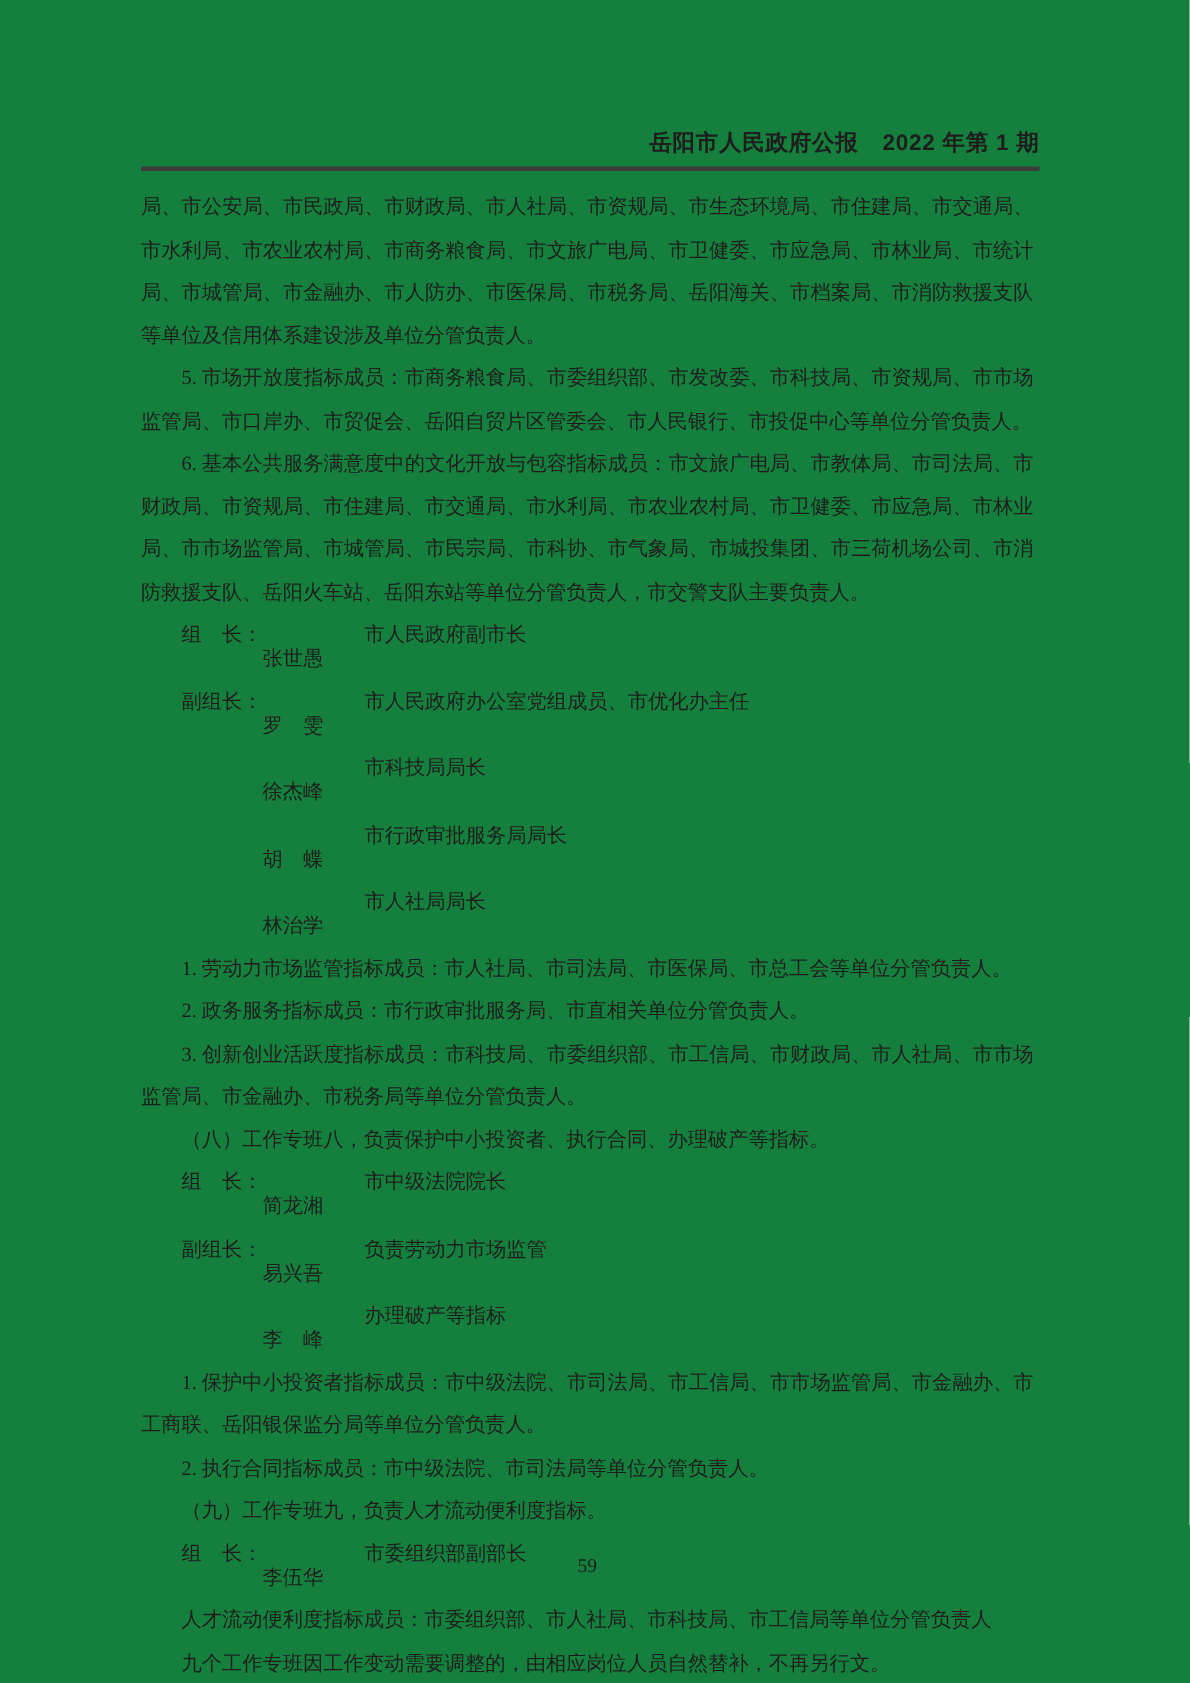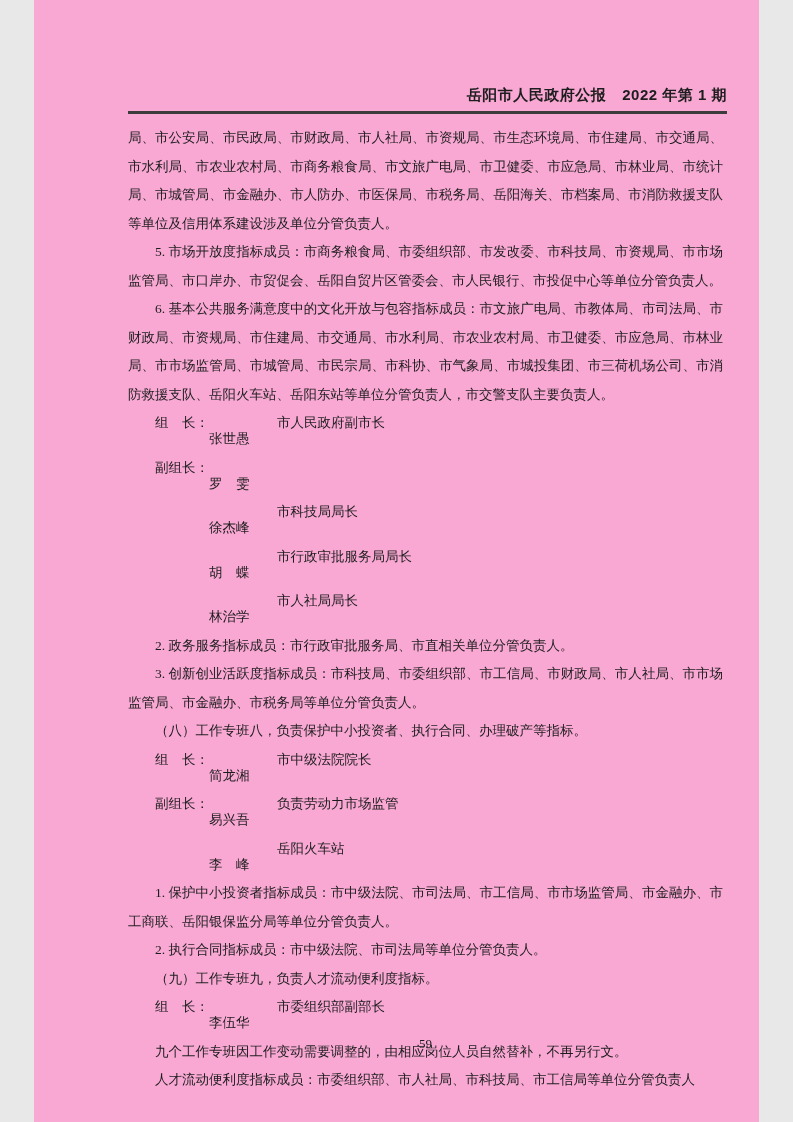--- a/index.html
+++ b/index.html
@@ -1,21 +1,21 @@
 <!DOCTYPE html>
 <html lang="zh"><head>
 <meta charset="utf-8">
 <style>
   html, body { margin: 0; padding: 0; background: #e8e8e8; }
   .page {
     position: relative;
-    width: 725px;
+    width: 793px;
     height: 1122px;
     margin: 0 auto;
-    background: #f9a8d4;
+    background: #15803d;
     color: #1d1d1d;
     font-family: "Liberation Serif", "DejaVu Serif", serif;
     overflow: hidden;
   }
   .header {
     position: absolute;
     top: 86px;
     left: 94px;
     width: 599px;
     text-align: right;
@@ -90,61 +90,63 @@
       <p class="indent">5. 市场开放度指标成员：市商务粮食局、市委组织部、市发改委、市科技局、市资规局、市市场监管局、市口岸办、市贸促会、岳阳自贸片区管委会、市人民银行、市投促中心等单位分管负责人。</p>
       <p class="indent">6. 基本公共服务满意度中的文化开放与包容指标成员：市文旅广电局、市教体局、市司法局、市财政局、市资规局、市住建局、市交通局、市水利局、市农业农村局、市卫健委、市应急局、市林业局、市市场监管局、市城管局、市民宗局、市科协、市气象局、市城投集团、市三荷机场公司、市消防救援支队、岳阳火车站、岳阳东站等单位分管负责人，市交警支队主要负责人。</p>
       <div class="leader-row">
         <span class="leader-label">组　长：</span>
         <span class="leader-name">张世愚</span>
         <span class="leader-title">市人民政府副市长</span>
       </div>
       <div class="leader-row">
         <span class="leader-label">副组长：</span>
         <span class="leader-name">罗　雯</span>
+        <span class="leader-title">市人民政府办公室党组成员、市优化办主任</span>
       </div>
       <div class="leader-row">
         <span class="leader-label"></span>
         <span class="leader-name">徐杰峰</span>
         <span class="leader-title">市科技局局长</span>
       </div>
       <div class="leader-row">
         <span class="leader-label"></span>
         <span class="leader-name">胡　蝶</span>
         <span class="leader-title">市行政审批服务局局长</span>
       </div>
       <div class="leader-row">
         <span class="leader-label"></span>
         <span class="leader-name">林治学</span>
         <span class="leader-title">市人社局局长</span>
       </div>
+      <p class="indent">1. 劳动力市场监管指标成员：市人社局、市司法局、市医保局、市总工会等单位分管负责人。</p>
       <p class="indent">2. 政务服务指标成员：市行政审批服务局、市直相关单位分管负责人。</p>
       <p class="indent">3. 创新创业活跃度指标成员：市科技局、市委组织部、市工信局、市财政局、市人社局、市市场监管局、市金融办、市税务局等单位分管负责人。</p>
       <p class="indent">（八）工作专班八，负责保护中小投资者、执行合同、办理破产等指标。</p>
       <div class="leader-row">
         <span class="leader-label">组　长：</span>
         <span class="leader-name">简龙湘</span>
         <span class="leader-title">市中级法院院长</span>
       </div>
       <div class="leader-row">
         <span class="leader-label">副组长：</span>
         <span class="leader-name">易兴吾</span>
         <span class="leader-title">负责劳动力市场监管</span>
       </div>
       <div class="leader-row">
         <span class="leader-label"></span>
         <span class="leader-name">李　峰</span>
-        <span class="leader-title">岳阳火车站</span>
+        <span class="leader-title">办理破产等指标</span>
       </div>
       <p class="indent">1. 保护中小投资者指标成员：市中级法院、市司法局、市工信局、市市场监管局、市金融办、市工商联、岳阳银保监分局等单位分管负责人。</p>
       <p class="indent">2. 执行合同指标成员：市中级法院、市司法局等单位分管负责人。</p>
       <p class="indent">（九）工作专班九，负责人才流动便利度指标。</p>
       <div class="leader-row">
         <span class="leader-label">组　长：</span>
         <span class="leader-name">李伍华</span>
         <span class="leader-title">市委组织部副部长</span>
       </div>
+      <p class="indent">人才流动便利度指标成员：市委组织部、市人社局、市科技局、市工信局等单位分管负责人</p>
       <p class="indent">九个工作专班因工作变动需要调整的，由相应岗位人员自然替补，不再另行文。</p>
-      <p class="indent">人才流动便利度指标成员：市委组织部、市人社局、市科技局、市工信局等单位分管负责人</p>
     </div>
 
   <div class="page-number">59</div>
 
 </div>
 
 </body></html>

